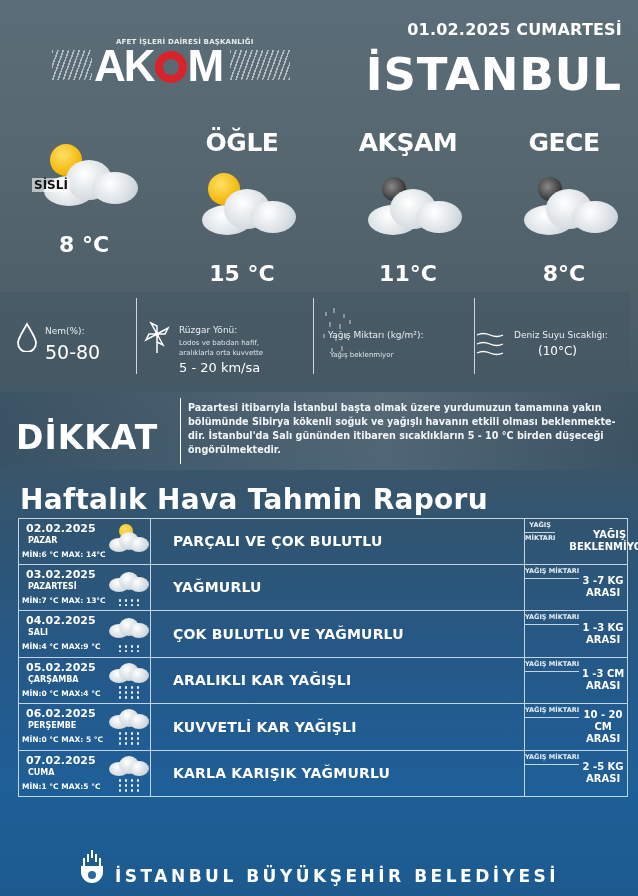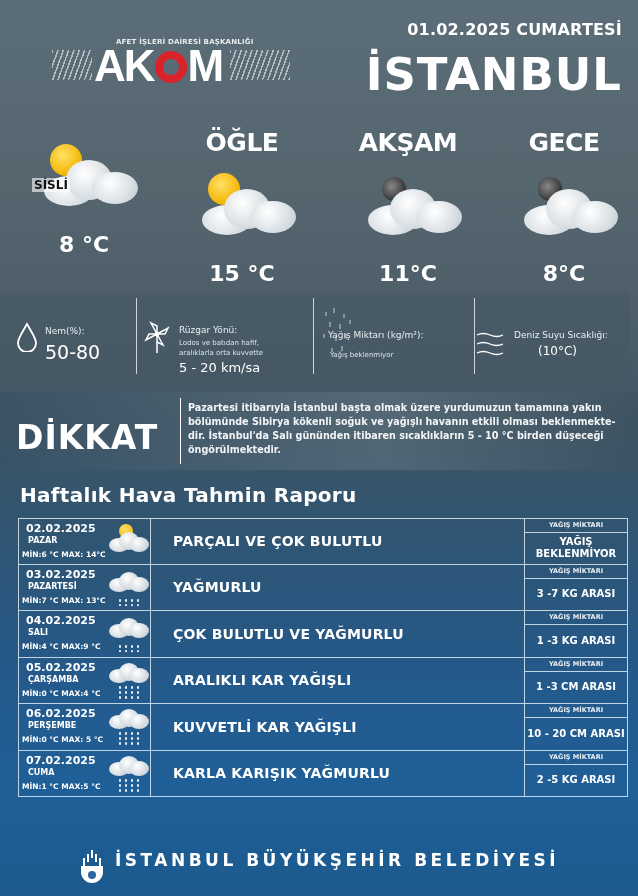--- a/index.html
+++ b/index.html
@@ -30,40 +30,40 @@
 .vsep{position:absolute;top:6px;width:1px;height:76px;background:rgba(255,255,255,.75)}
 .ilabel{font-size:9px;color:#e8eef2}
 .ismall{font-size:7px;color:#dce4ea;line-height:10px}
 .ival{font-size:16px;color:#fff}
 
 #warn{left:0;top:392px;width:638px;height:78px;background:linear-gradient(90deg,rgba(55,80,100,.6),rgba(120,135,145,.35) 60%,rgba(60,80,95,.5))}
 #warn-title{left:16px;top:418px;font-size:33px;font-weight:bold;letter-spacing:1px}
 #warn-sep{left:180px;top:398px;width:1px;height:66px;background:#fff}
 #warn-text{left:188px;top:401px;width:442px;font-size:9.6px;font-weight:bold;line-height:14px;color:#f2f5f7}
 
-#weekly-title{left:20px;top:483px;font-size:20px;font-weight:bold;letter-spacing:.3px}
+#weekly-title{left:20px;top:483px;font-size:28px;font-weight:bold;letter-spacing:.3px}
 #table{left:18px;top:518px;width:610px}
 .row{position:relative;height:46.5px;border:1.5px solid rgba(220,235,245,.85);border-top:none;display:flex}
 .row:first-child{border-top:1.5px solid rgba(220,235,245,.85)}
 .c1{width:132px;position:relative;border-right:1.5px solid rgba(220,235,245,.85)}
 .c2{flex:1;border-right:1.5px solid rgba(220,235,245,.85);display:flex;align-items:center;padding-left:22px;font-size:14px;font-weight:bold;letter-spacing:.2px}
-.c3{width:102px;display:flex;flex-direction:column}
+.c3{width:102px;display:flex;}
 .c3 .lbl{height:14px;font-size:6.5px;font-weight:bold;text-align:center;line-height:13px;border-bottom:1.5px solid rgba(220,235,245,.85);color:#e8eef3}
 .c3 .amt{flex:1;display:flex;align-items:center;justify-content:center;text-align:center;font-size:10px;font-weight:bold;line-height:12px}
 .d-date{position:absolute;left:7px;top:3px;font-size:11px;font-weight:bold}
 .d-day{position:absolute;left:9px;top:17px;font-size:8px;font-weight:bold}
 .d-mm{position:absolute;left:3px;top:31px;font-size:7.5px;font-weight:bold;white-space:nowrap}
 .sicon{position:absolute;left:88px;top:5px;width:44px;height:36px}
 .sicon .scl{position:absolute;left:2px;top:8px;width:40px;height:20px}
 .sicon .scl span{position:absolute;background:radial-gradient(circle at 40% 35%,#fff,#c9d2d9 75%);border-radius:50%}
 .sicon .ssun{position:absolute;left:12px;top:0;width:14px;height:14px;border-radius:50%;background:radial-gradient(circle at 40% 35%,#ffe066,#efb000)}
 .sicon .drops{position:absolute;left:10px;top:28px;width:26px;height:8px;background:radial-gradient(circle,#e8eef2 1px,transparent 1.5px) 0 0/6px 5px}
 
 #footer{left:0;top:850px;width:638px;text-align:center}
-#footer-inner{display:inline-flex;align-items:flex-start;gap:10px}
+#footer-inner{display:inline-flex;align-items:flex-end;gap:10px}
 #footer-text{font-size:17px;font-weight:bold;letter-spacing:3.5px}
 </style>
 </head>
 <body>
 
 <div class="abs stripes" style="left:52px"></div>
 <div class="abs stripes" style="left:230px;width:60px"></div>
 <div id="logo" class="abs">
   <div class="sub">AFET İŞLERİ DAİRESİ BAŞKANLIĞI</div>
   <div class="main">AK<span class="ring"></span>M</div>

